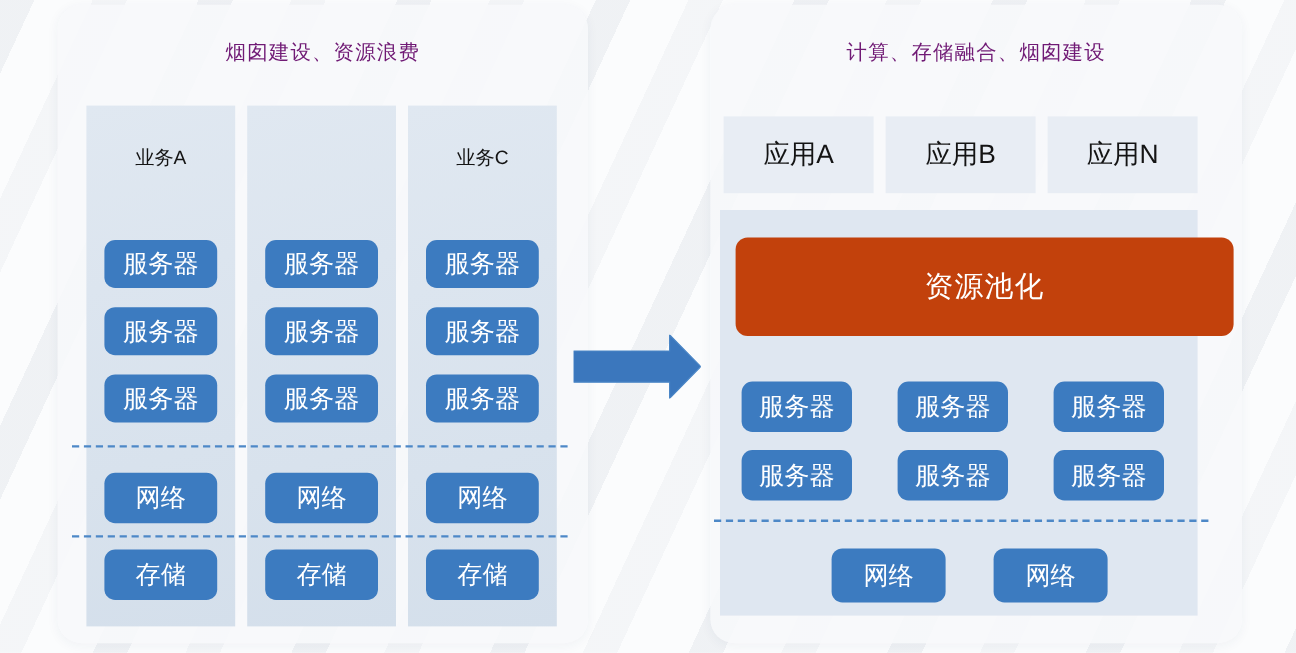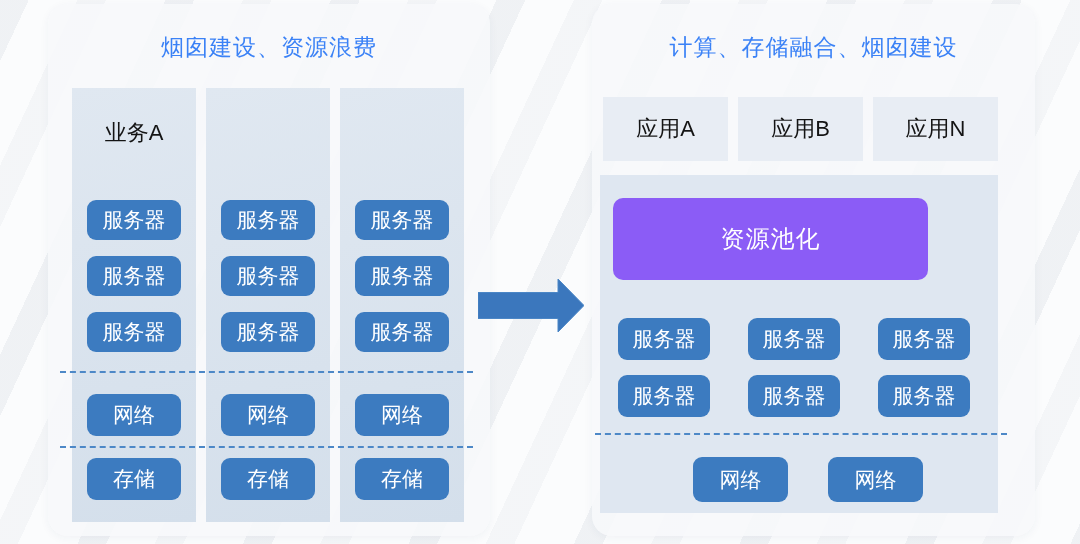--- a/index.html
+++ b/index.html
@@ -15,31 +15,31 @@
       #fbfcfd;
   }
   .card{
     position:absolute;top:4px;height:532px;width:442px;
     background:rgba(247,248,250,0.88);
     border-radius:20px;
     box-shadow:0 2px 10px rgba(40,60,90,0.05);
   }
   .card-title{
     position:absolute;top:28px;left:0;width:100%;
-    text-align:center;font-size:23px;color:#3b82f6;
+    text-align:center;font-size:17px;color:#701a75;
     letter-spacing:1px;
   }
   
   .silo-col{
     position:absolute;top:84px;width:124px;height:434px;
     background:linear-gradient(165deg,#e0e8f1 0%,#d4dfeb 100%);
   }
   .silo-col .col-header{
     position:absolute;top:30px;left:0;width:100%;height:30px;
-    text-align:center;font-size:22px;color:#141414;line-height:30px;
+    text-align:center;font-size:16px;color:#141414;line-height:30px;
   }
   .bluebox{
     position:absolute;background:#3c7bc0;color:#ffffff;
     border-radius:9px;display:flex;align-items:center;justify-content:center;
     font-size:21px;
   }
   .silo-col .bluebox{left:15px;width:94px;height:40px;}
   .dash{
     position:absolute;height:0;border-top:2px dashed #4d88c7;
   }
@@ -47,22 +47,22 @@
   .app-box{
     position:absolute;top:93px;width:125px;height:64px;
     background:#e8edf4;display:flex;align-items:center;justify-content:center;
     font-size:22px;color:#141414;
   }
   .pool-container{
     position:absolute;left:8px;top:171px;width:398px;height:338px;
     background:#dfe7f1;
   }
   .pool-green{
-    position:absolute;left:13px;top:23px;width:315px;height:82px;
-    background:#8b5cf6;border-radius:10px;
+    position:absolute;left:13px;top:23px;width:415px;height:82px;
+    background:#c2410c;border-radius:10px;
     display:flex;align-items:center;justify-content:center;
     color:#ffffff;font-size:24px;letter-spacing:1px;
   }
   .arrow-wrap{position:absolute;left:478px;top:279px;width:106px;height:53px;}
 </style>
 </head>
 <body>
 
 <div class="card" style="left:48px;">
   <div class="card-title">烟囱建设、资源浪费</div>
@@ -78,20 +78,21 @@
 
   <div class="silo-col" style="left:158px;">
     <div class="bluebox" style="top:112px;">服务器</div>
     <div class="bluebox" style="top:168px;">服务器</div>
     <div class="bluebox" style="top:224px;">服务器</div>
     <div class="bluebox" style="top:306px;height:42px;">网络</div>
     <div class="bluebox" style="top:370px;height:42px;">存储</div>
   </div>
 
   <div class="silo-col" style="left:292px;">
+    <div class="col-header">业务C</div>
     <div class="bluebox" style="top:112px;">服务器</div>
     <div class="bluebox" style="top:168px;">服务器</div>
     <div class="bluebox" style="top:224px;">服务器</div>
     <div class="bluebox" style="top:306px;height:42px;">网络</div>
     <div class="bluebox" style="top:370px;height:42px;">存储</div>
   </div>
 
   <div class="dash" style="left:12px;top:367px;width:413px;"></div>
   <div class="dash" style="left:12px;top:442px;width:413px;"></div>
 </div>

